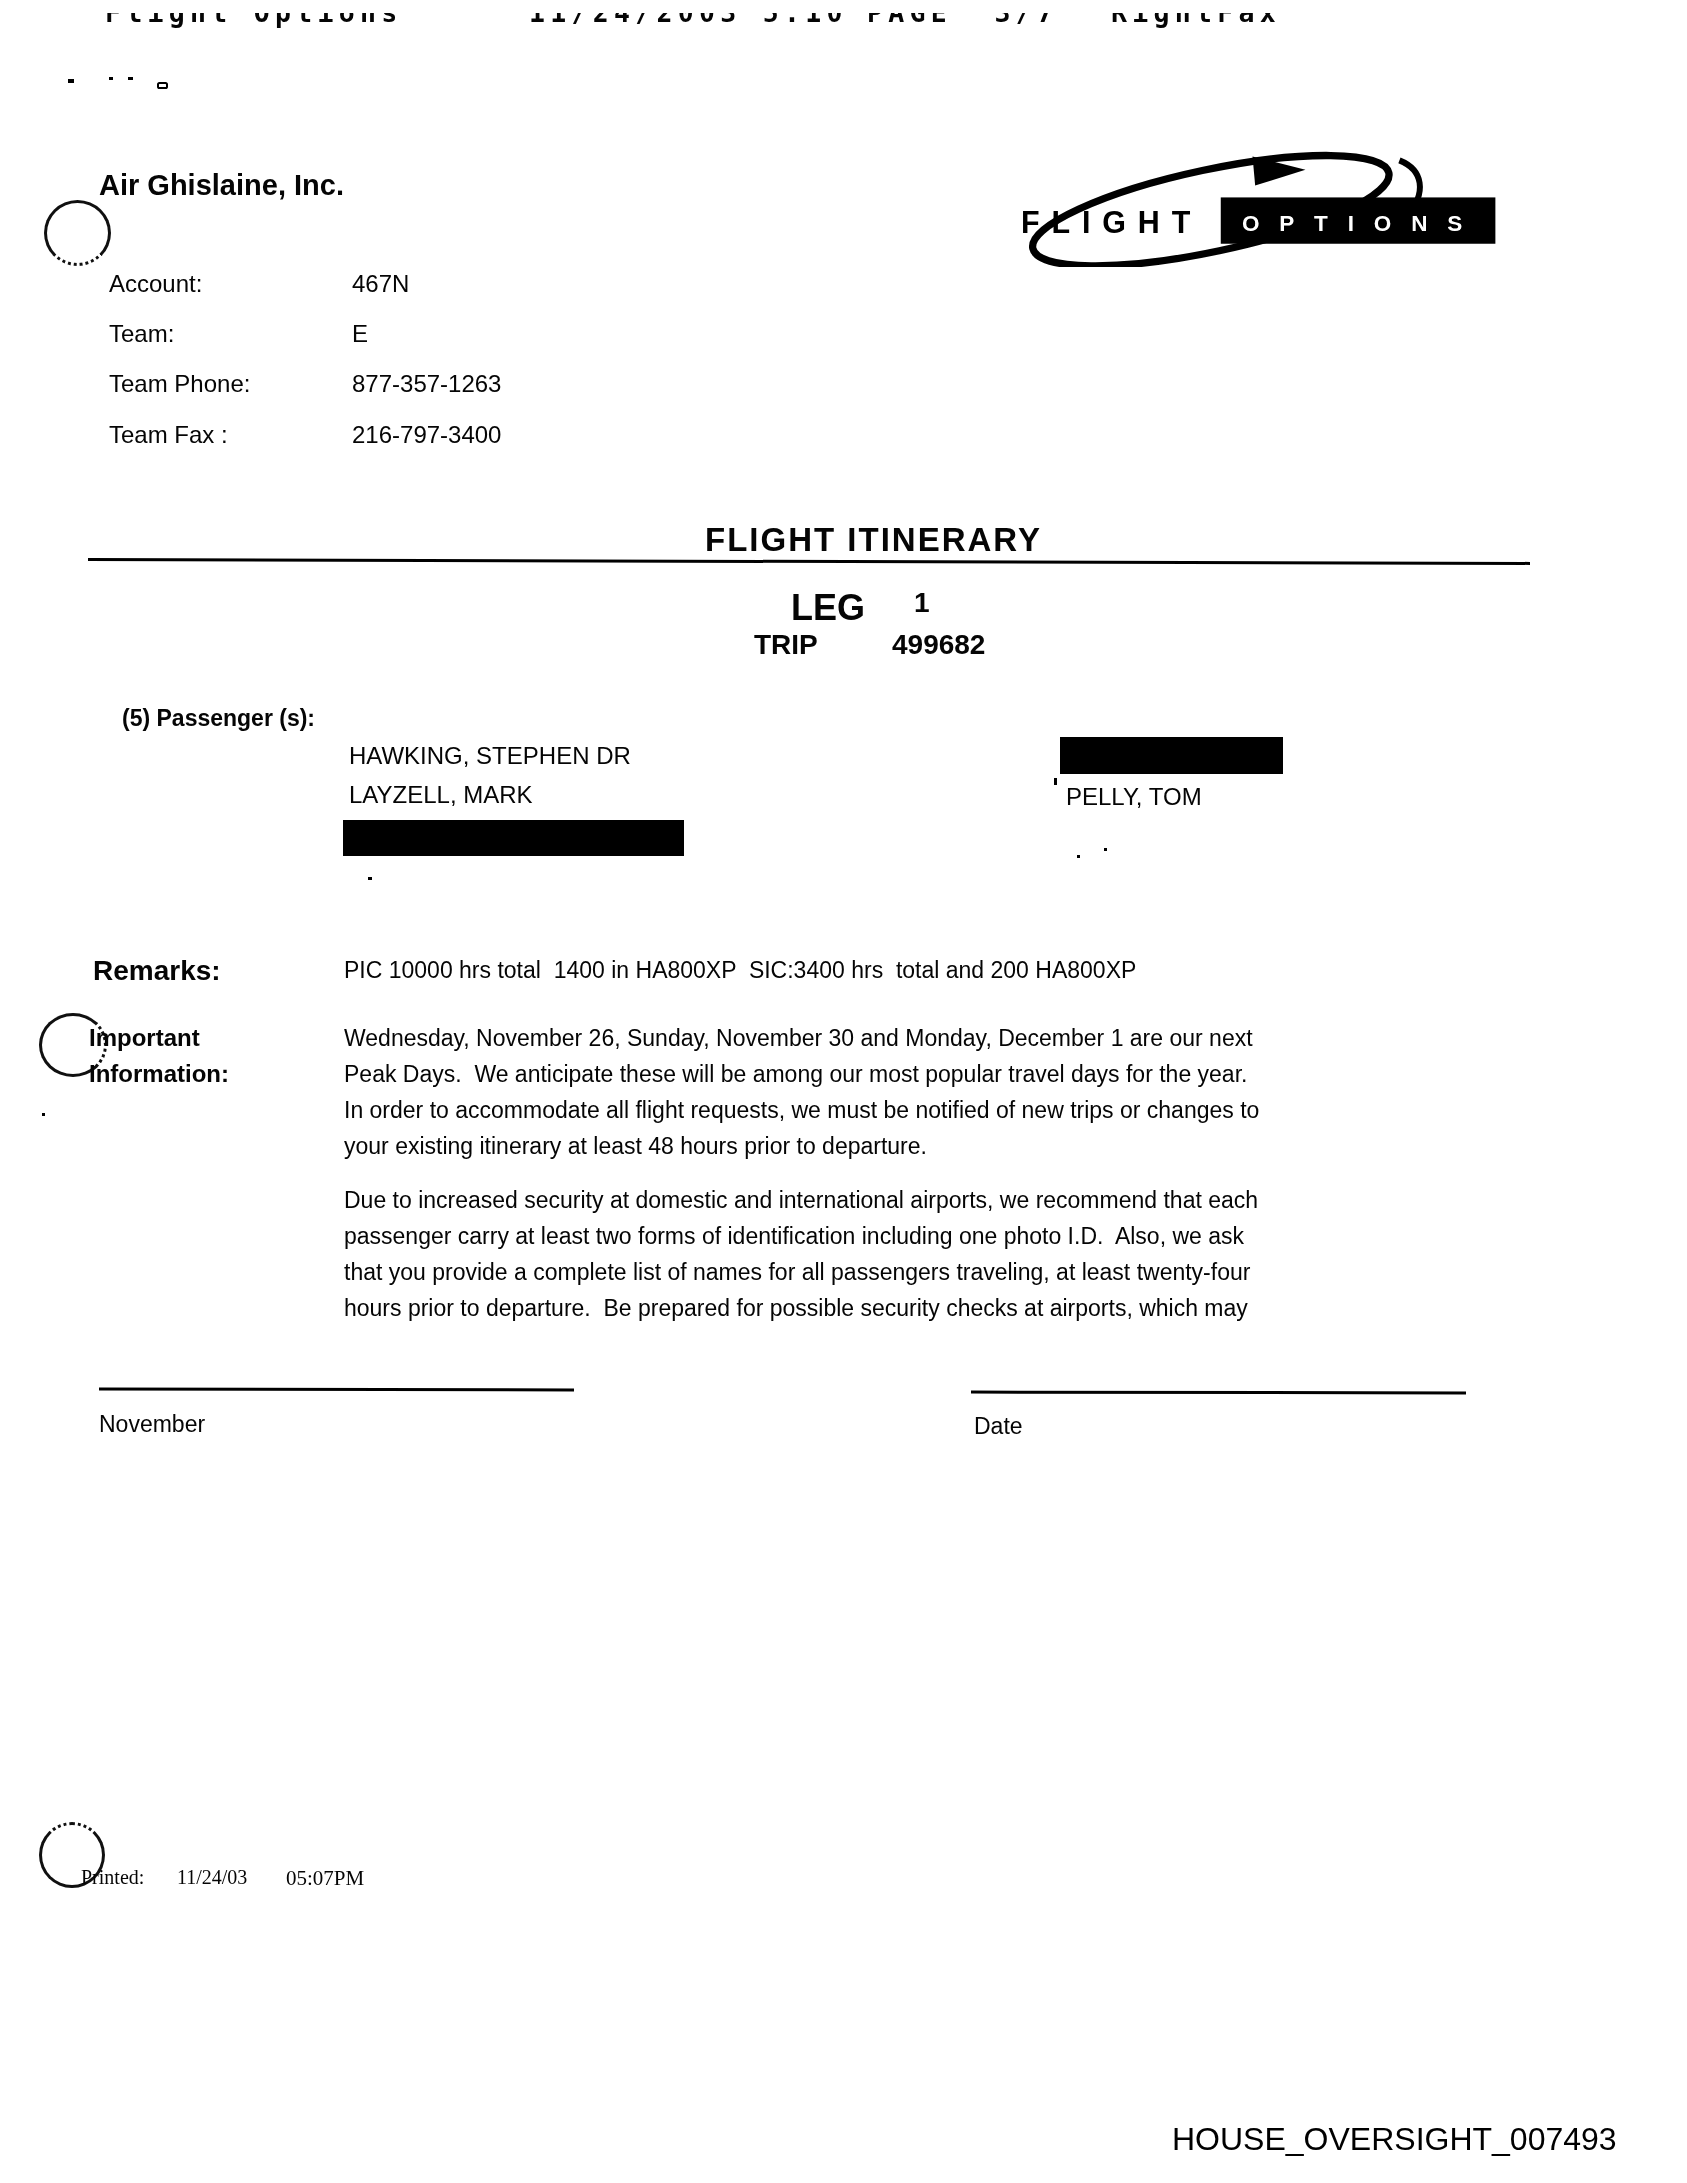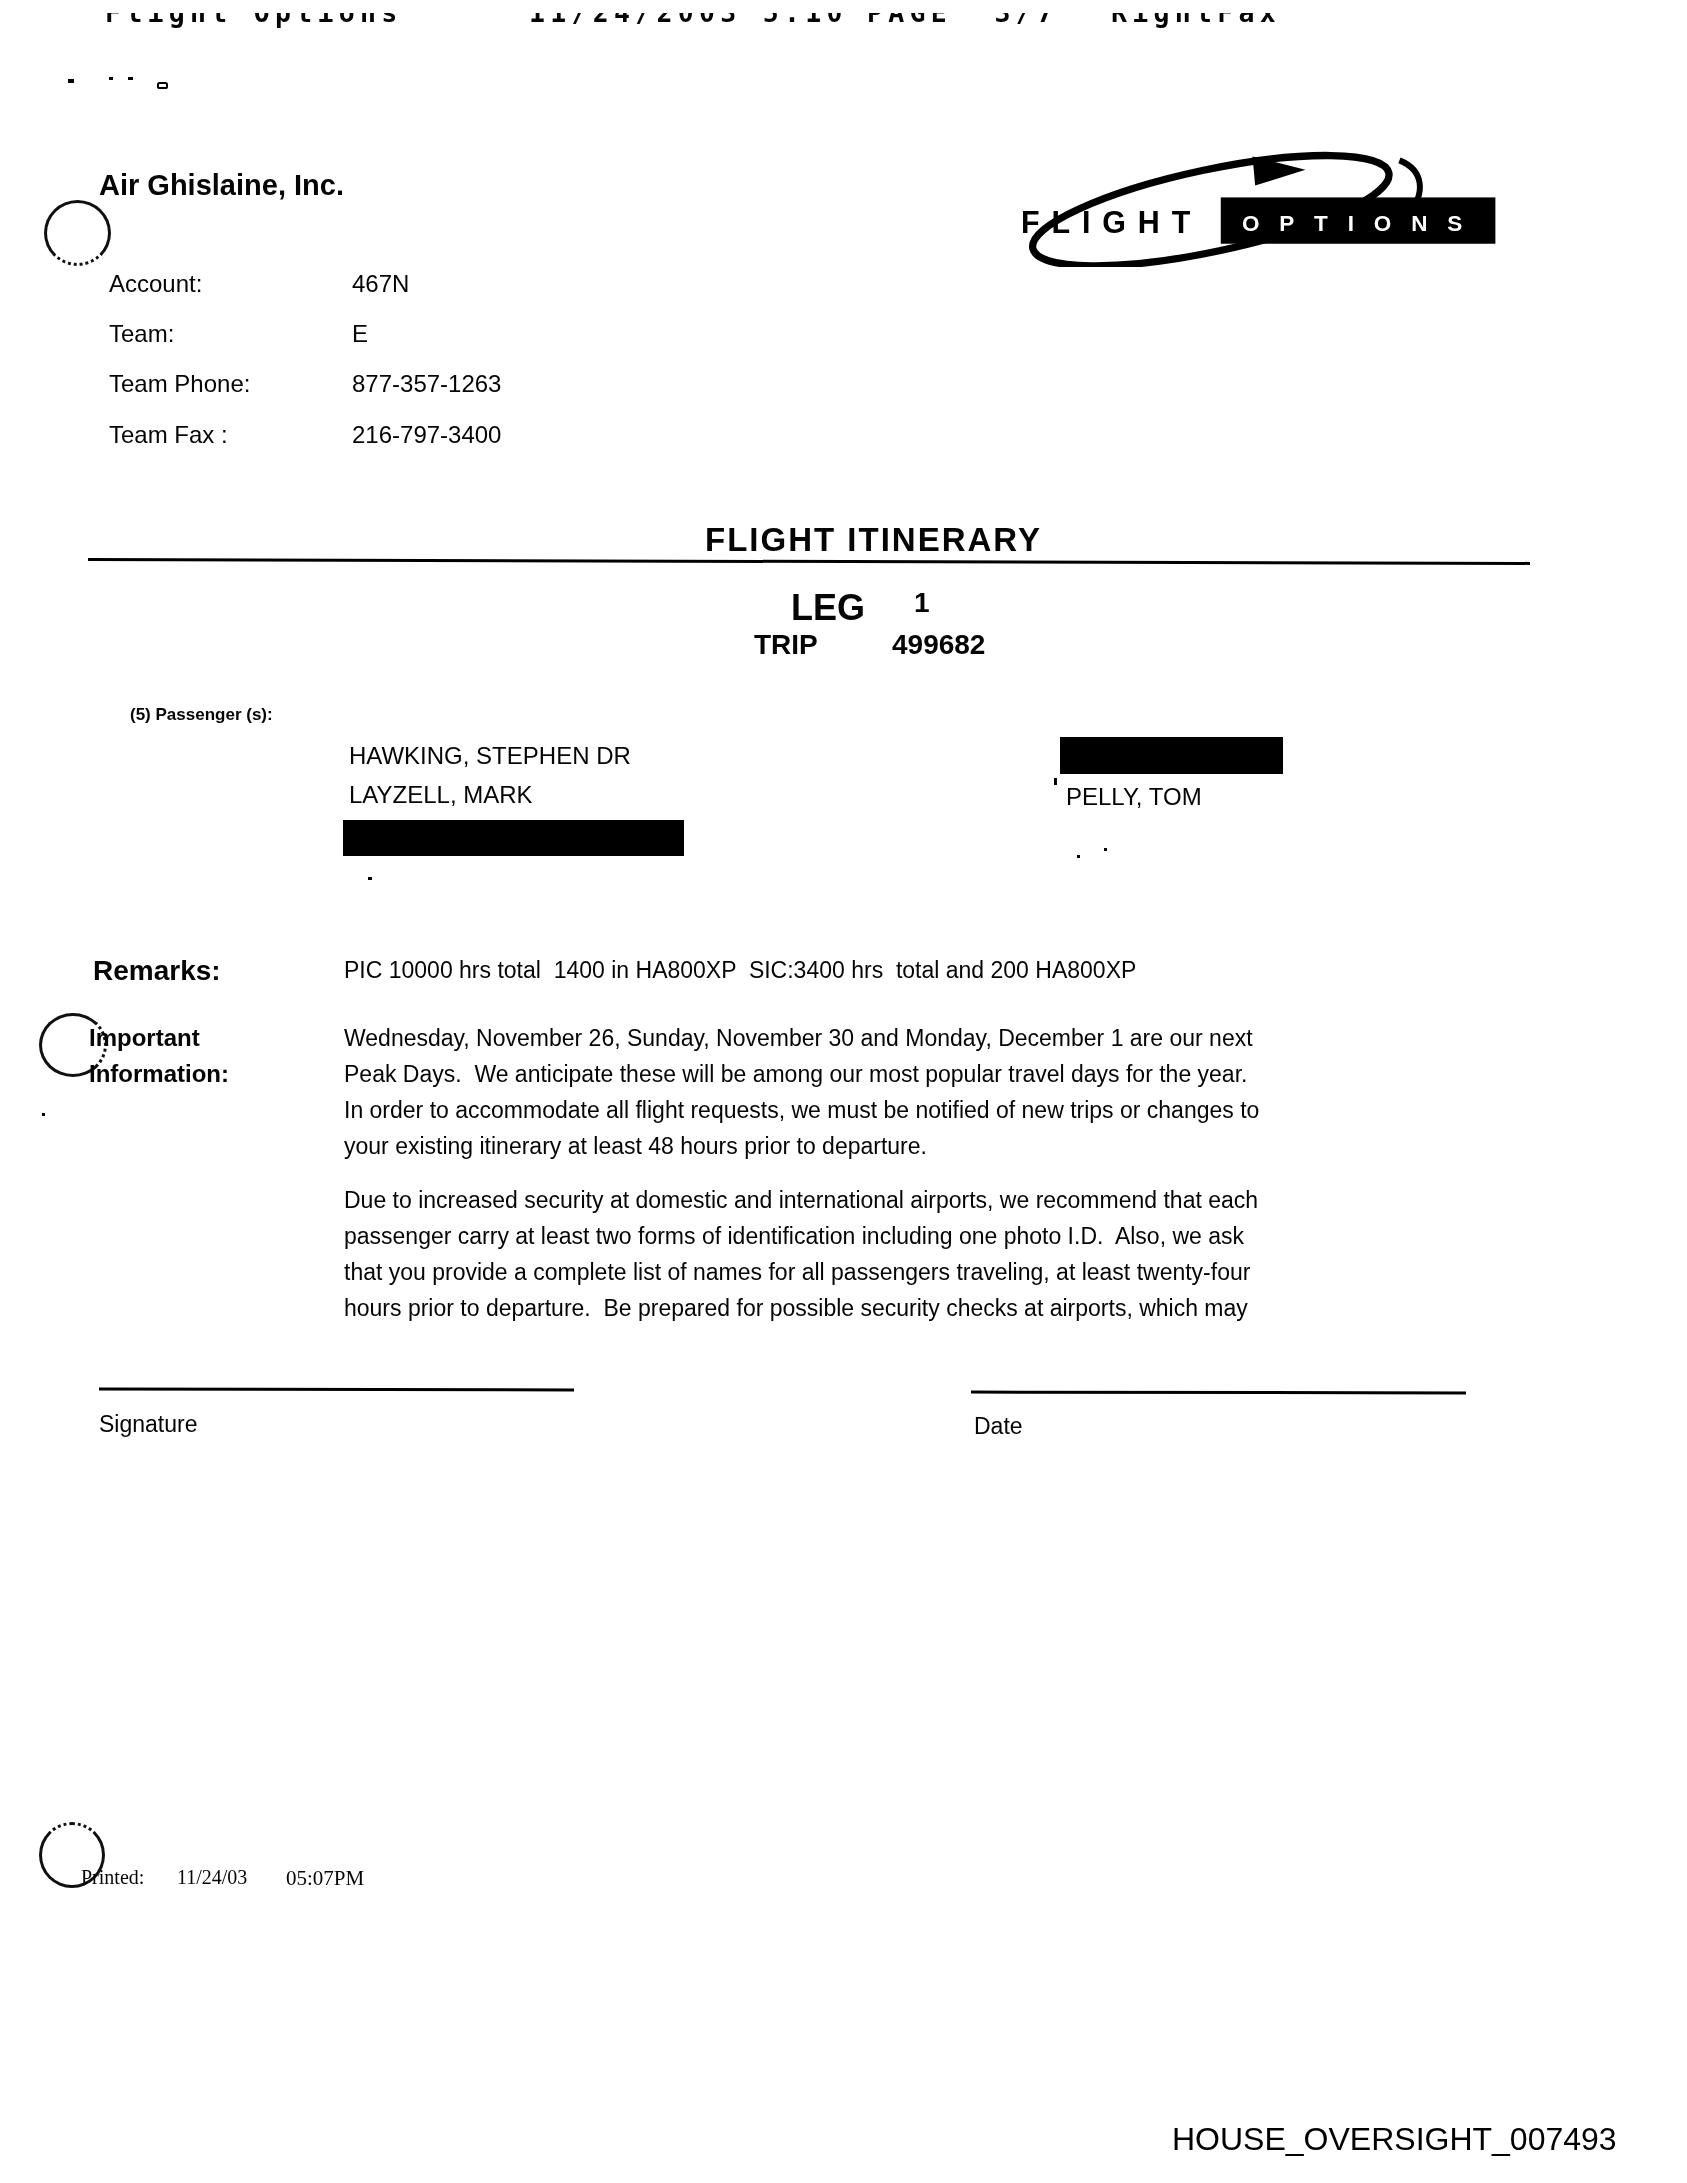--- a/index.html
+++ b/index.html
@@ -86,21 +86,21 @@
 
     <div class="abs b" style="left:705px;top:521px;font-size:33px;letter-spacing:2px;">FLIGHT ITINERARY</div>
     <div class="rule" style="left:88px;top:560px;width:1442px;transform:rotate(0.15deg);"></div>
 
     <div class="abs b" style="left:791px;top:587px;font-size:36px;">LEG</div>
     <div class="abs b" style="left:914px;top:587px;font-size:28px;">1</div>
 
     <div class="abs b" style="left:754px;top:629px;font-size:28px;">TRIP</div>
     <div class="abs b" style="left:892px;top:629px;font-size:28px;">499682</div>
 
-    <div class="abs b t" style="left:130px;top:705px;font-size:17px;">(5) Passenger (s):</div>
+    <div class="abs b t" style="left:122px;top:705px;font-size:23px;">(5) Passenger (s):</div>
 
     <div class="abs t" style="left:349px;top:742px;font-size:24px;">HAWKING, STEPHEN DR</div>
     <div class="abs t" style="left:349px;top:781px;font-size:24px;">LAYZELL, MARK</div>
     <div class="redact" style="left:343px;top:820px;width:341px;height:36px;"></div>
 
     <div class="redact" style="left:1060px;top:737px;width:223px;height:37px;"></div>
     <div class="abs t" style="left:1066px;top:783px;font-size:24px;">PELLY, TOM</div>
 
     <div class="abs b t" style="left:93px;top:955px;font-size:28px;">Remarks:</div>
     <div class="abs t" style="left:344px;top:957px;font-size:23px;">PIC 10000 hrs total  1400 in HA800XP  SIC:3400 hrs  total and 200 HA800XP</div>
@@ -116,21 +116,21 @@
     </div>
 
     <div class="abs" style="left:344px;top:1182px;">
       <div class="pline">Due to increased security at domestic and international airports, we recommend that each</div>
       <div class="pline">passenger carry at least two forms of identification including one photo I.D.  Also, we ask</div>
       <div class="pline">that you provide a complete list of names for all passengers traveling, at least twenty-four</div>
       <div class="pline">hours prior to departure.  Be prepared for possible security checks at airports, which may</div>
     </div>
 
     <div class="rule" style="left:99px;top:1388px;width:475px;transform:rotate(0.12deg);"></div>
-    <div class="abs" style="left:99px;top:1411px;font-size:23px;">Signature</div>
+    <div class="abs" style="left:99px;top:1411px;font-size:23px;">November</div>
 
     <div class="rule" style="left:971px;top:1391px;width:495px;transform:rotate(0.1deg);"></div>
     <div class="abs" style="left:974px;top:1413px;font-size:23px;">Date</div>
 
     <div class="abs serif" style="left:81px;top:1866px;font-size:20px;">Printed:</div>
     <div class="abs serif" style="left:177px;top:1866px;font-size:20px;">11/24/03</div>
     <div class="abs serif" style="left:286px;top:1866px;font-size:21px;">05:07PM</div>
 
   </div>
 

